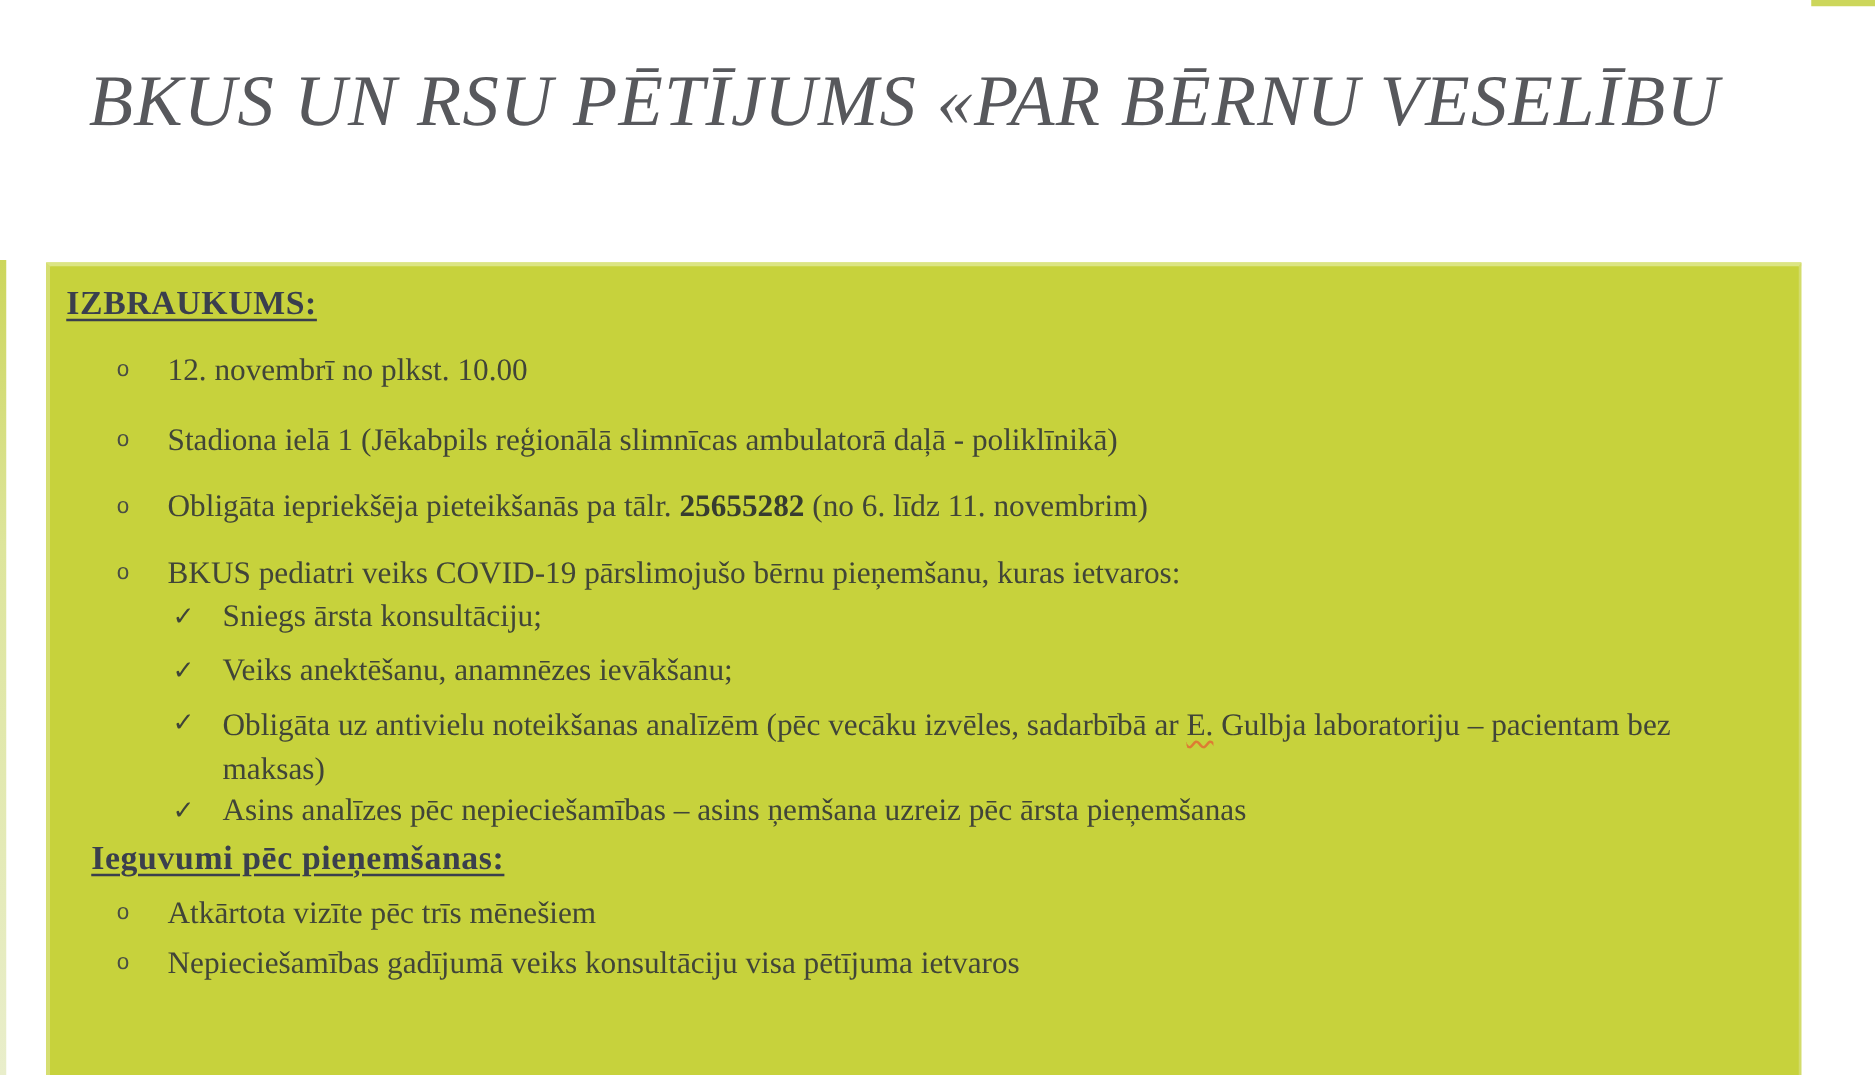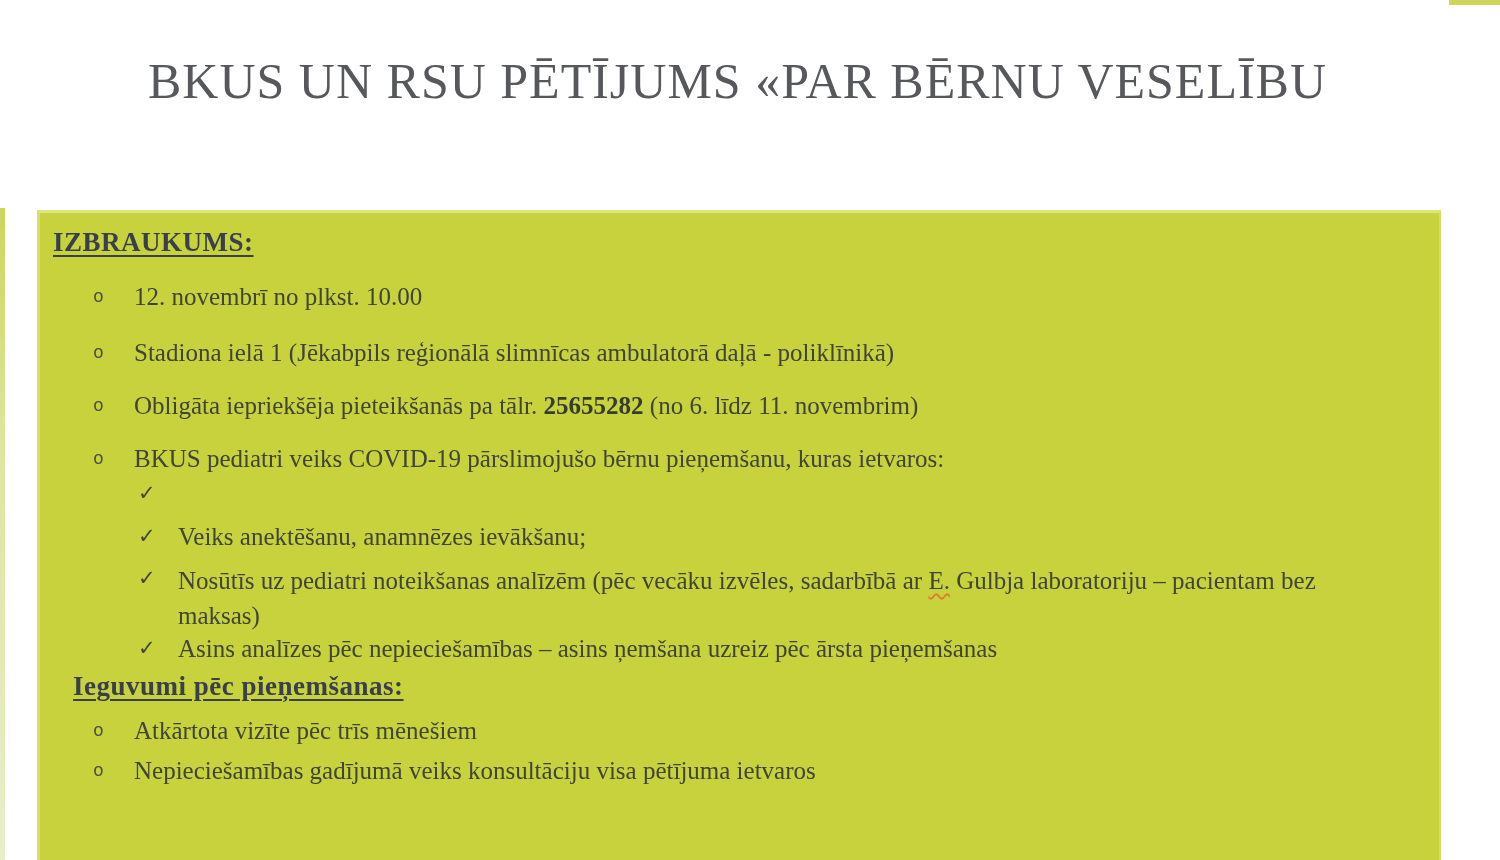--- a/index.html
+++ b/index.html
@@ -23,28 +23,29 @@
   .left-strip {
     position: absolute;
     top: 208px; left: 0;
     width: 5px; height: 652px;
     background: linear-gradient(to bottom, #ccd65b 0%, #dde59b 35%, #e9eecb 100%);
   }
 
   
   .title {
     position: absolute;
-    top: 50px; left: 14px;
+    top: 50px; left: 0;
     width: 1447px;
     text-align: center;
     color: #57585c;
-    font-size: 50px;
+    font-size: 58px;
     line-height: 62px;
     letter-spacing: 1px;
     font-weight: 400;
+    font-style: italic;
   }
 
   
   .green-box {
     position: absolute;
     left: 37px; top: 210px;
     width: 1404px; height: 736px;
     background: #c7d23c;
     border-top: 3px solid #dce584;
     border-left: 3px solid #d6de72;
@@ -148,30 +149,31 @@
       <span class="row-text"><span>Obligāta iepriekšēja pieteikšanās pa tālr. </span><span class="phone">25655282</span><span> (no 6. līdz 11. novembrim)</span></span>
     </div>
 
     <div class="row o-row r-i4">
       <span class="o-marker">o</span>
       <span class="row-text">BKUS pediatri veiks COVID-19 pārslimojušo bērnu pieņemšanu, kuras ietvaros:</span>
     </div>
 
     <div class="row ck-row r-s1">
       <span class="ck-marker">✓</span>
+      <span class="row-text">Sniegs ārsta konsultāciju;</span>
     </div>
 
     <div class="row ck-row r-s2">
       <span class="ck-marker">✓</span>
       <span class="row-text">Veiks anektēšanu, anamnēzes ievākšanu;</span>
     </div>
 
     <div class="row ck-row r-s3">
       <span class="ck-marker">✓</span>
-      <span class="row-text"><span>Nosūtīs uz pediatri noteikšanas analīzēm (pēc vecāku izvēles, sadarbībā ar </span><span class="spellcheck">E.</span><span> Gulbja laboratoriju – pacientam bez maksas)</span></span>
+      <span class="row-text"><span>Obligāta uz antivielu noteikšanas analīzēm (pēc vecāku izvēles, sadarbībā ar </span><span class="spellcheck">E.</span><span> Gulbja laboratoriju – pacientam bez maksas)</span></span>
     </div>
 
     <div class="row ck-row r-s4">
       <span class="ck-marker">✓</span>
       <span class="row-text">Asins analīzes pēc nepieciešamības – asins ņemšana uzreiz pēc ārsta pieņemšanas</span>
     </div>
 
     <div class="box-heading h2">Ieguvumi pēc pieņemšanas:</div>
 
     <div class="row o-row r-j1">

